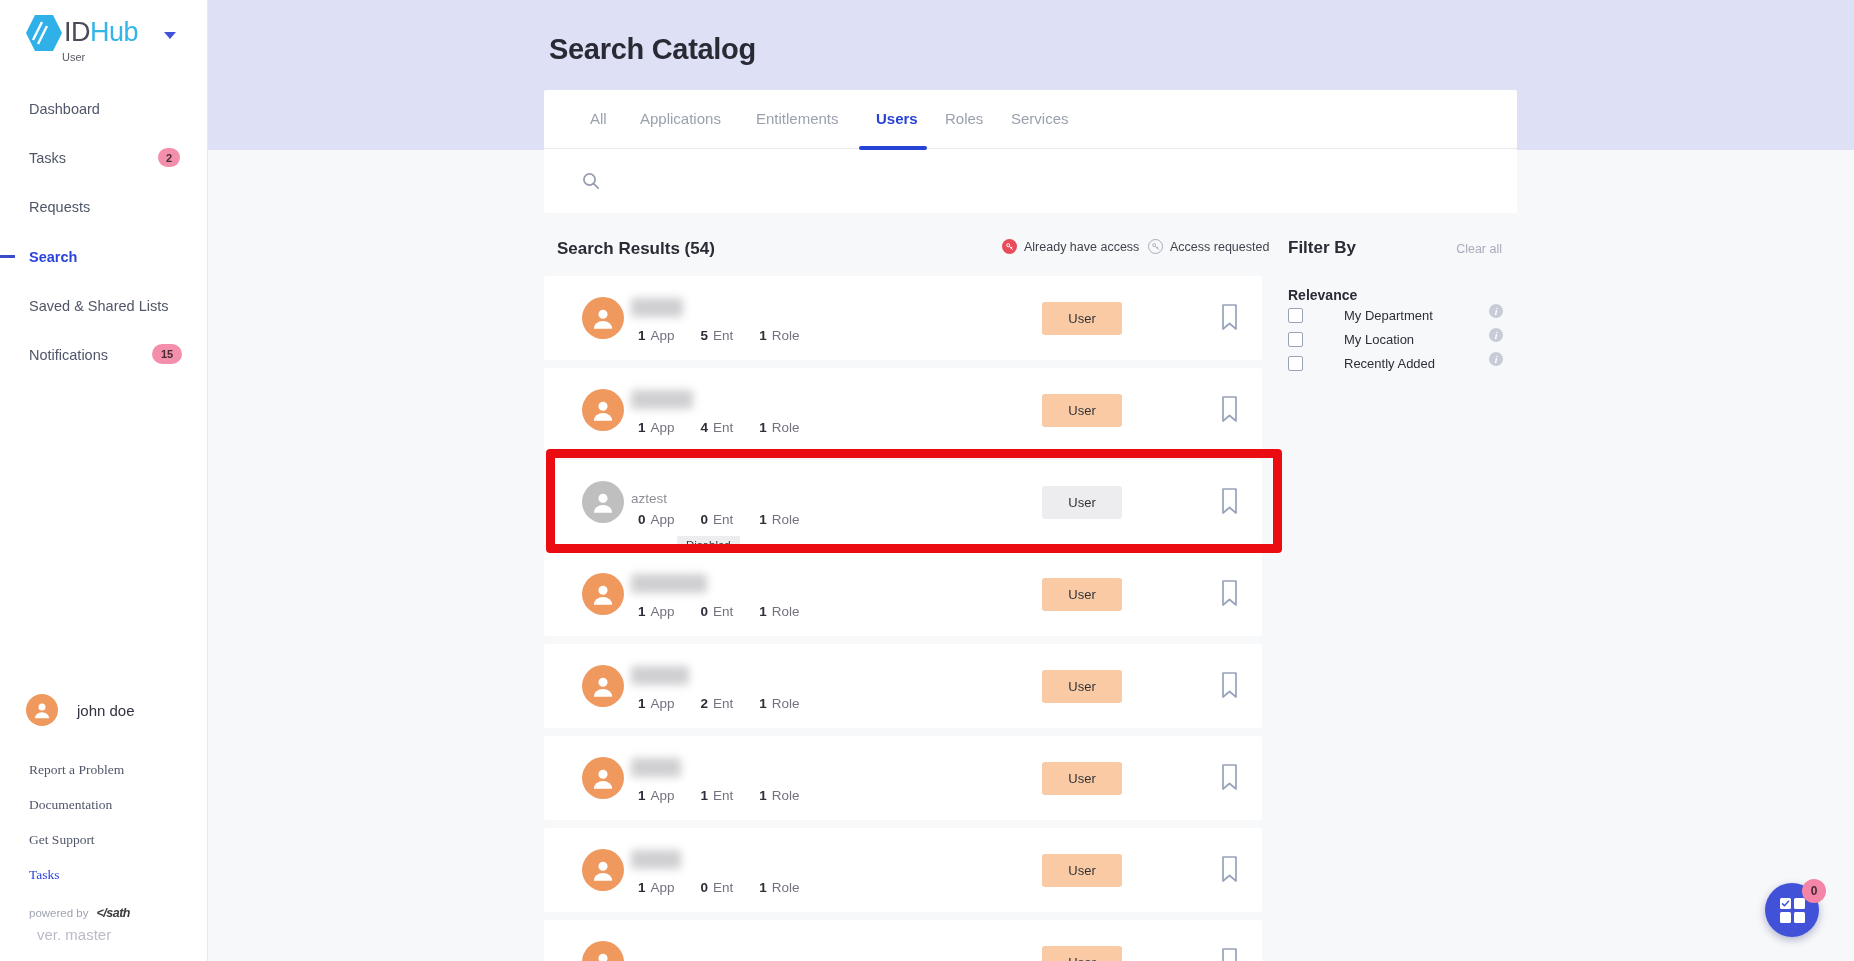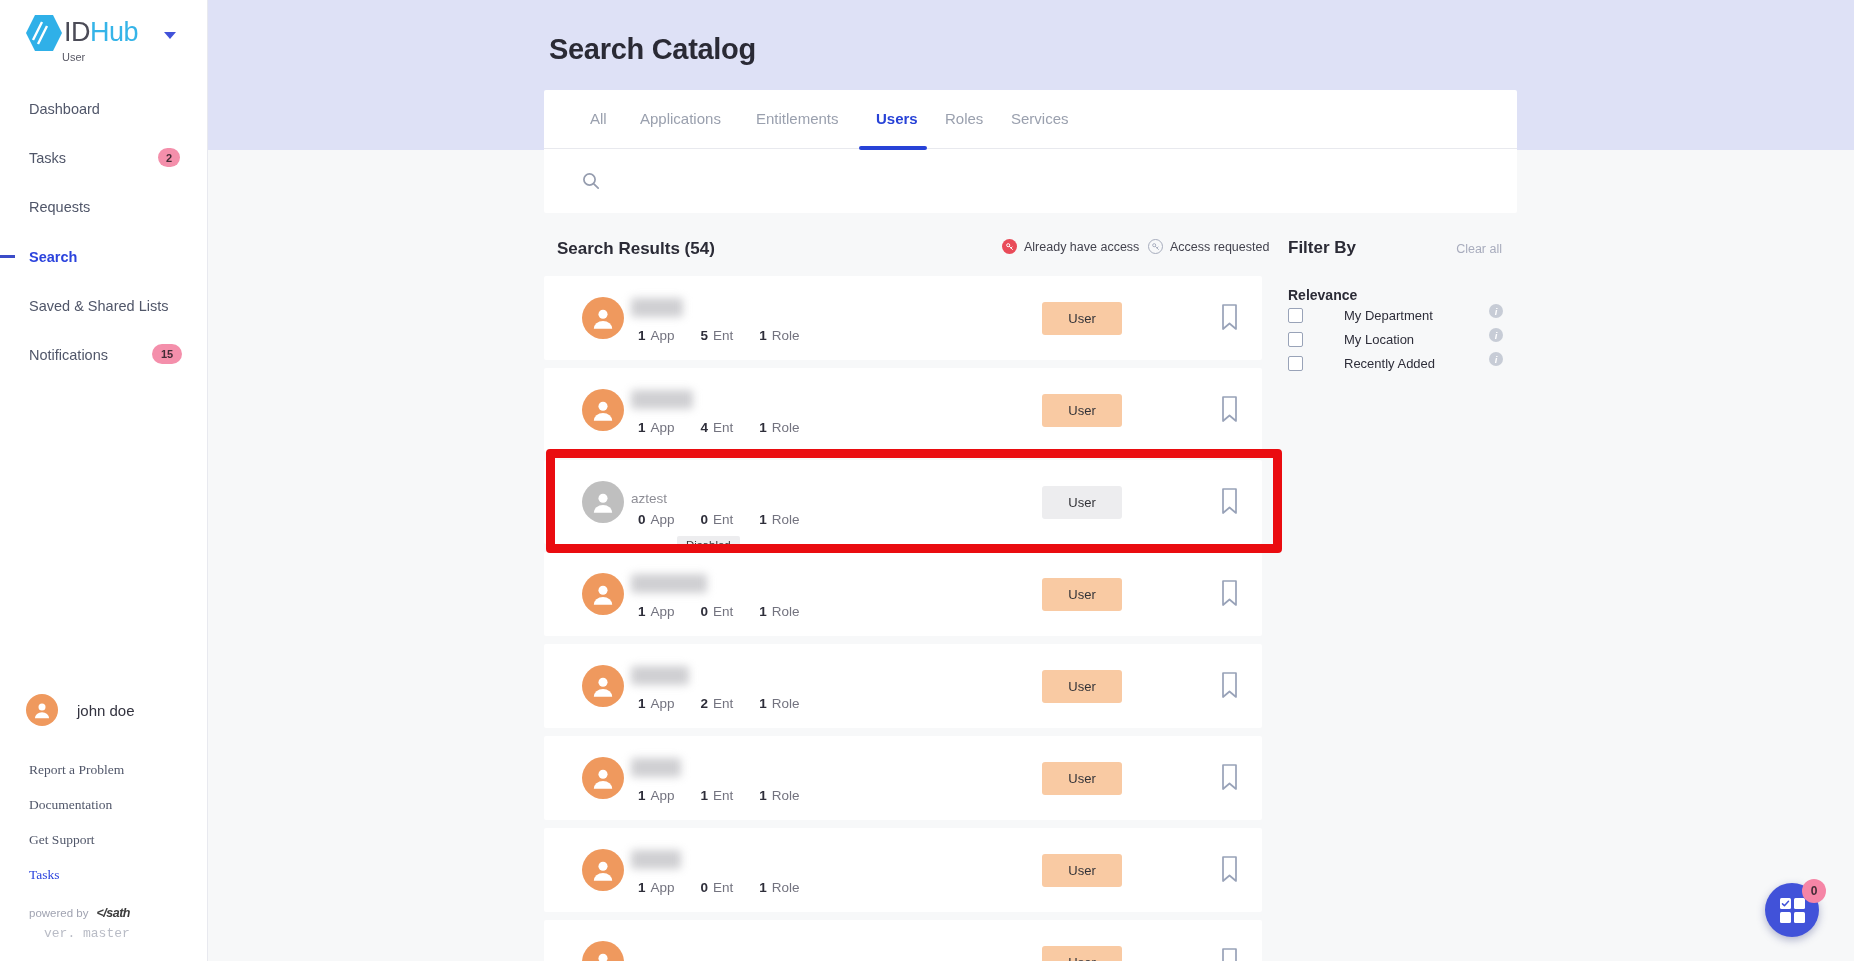--- a/index.html
+++ b/index.html
@@ -24,21 +24,21 @@
   .pill-badge { position:absolute; background:#f48fab; color:#432c36; font-size:11px; font-weight:700; border-radius:10px; display:flex; align-items:center; justify-content:center; }
   .badge-tasks { left:158px; top:148px; width:22px; height:19px; }
   .badge-notif { left:152px; top:344px; width:30px; height:20px; }
   .profile { position:absolute; left:26px; top:694px; display:flex; align-items:center; }
   .profile-avatar { width:32px; height:32px; border-radius:50%; background:#ef995e; overflow:hidden; display:flex; align-items:center; justify-content:center; }
   .profile-name { margin-left:19px; font-size:15px; color:#33333f; }
   .side-link { position:absolute; left:29px; font-size:13.5px; color:#505669; cursor:pointer;font-family:Liberation Serif, serif; }
   .side-link.logout { color:#2b43dd; }
   .powered { position:absolute; left:29px; top:906px; font-size:11.5px; color:#a0a3b1; display:flex; align-items:center; }
   .powered-brand { margin-left:8px; font-size:12.5px; font-style:italic; font-weight:700; color:#3c3c3c; letter-spacing:-0.5px; }
-  .version { position:absolute; left:44px; top:926px; font-size:13px; color:#b9bcc6;font-family:Liberation Mono, monospace; }
+  .version { position:absolute; left:37px; top:926px; font-size:15px; color:#b9bcc6; }
 
   
   .page-title { position:absolute; left:549px; top:33px; font-size:29px; font-weight:600; color:#2a2a35; letter-spacing:-0.3px; }
 
   
   .search-card { position:absolute; left:544px; top:90px; width:973px; height:123px; background:#ffffff; border-radius:2px; }
   .tabs-row { position:absolute; left:0; top:0; width:100%; height:59px; border-bottom:1px solid #e8e9ee; }
   .tab { position:absolute; top:20px; font-size:15px; color:#9aa0ae; cursor:pointer; white-space:nowrap; }
   .tab.active { color:#2742d7; font-weight:700; }
   .tab-underline { position:absolute; left:315px; top:56px; width:68px; height:3.5px; background:#2742d7; border-radius:2px; }

